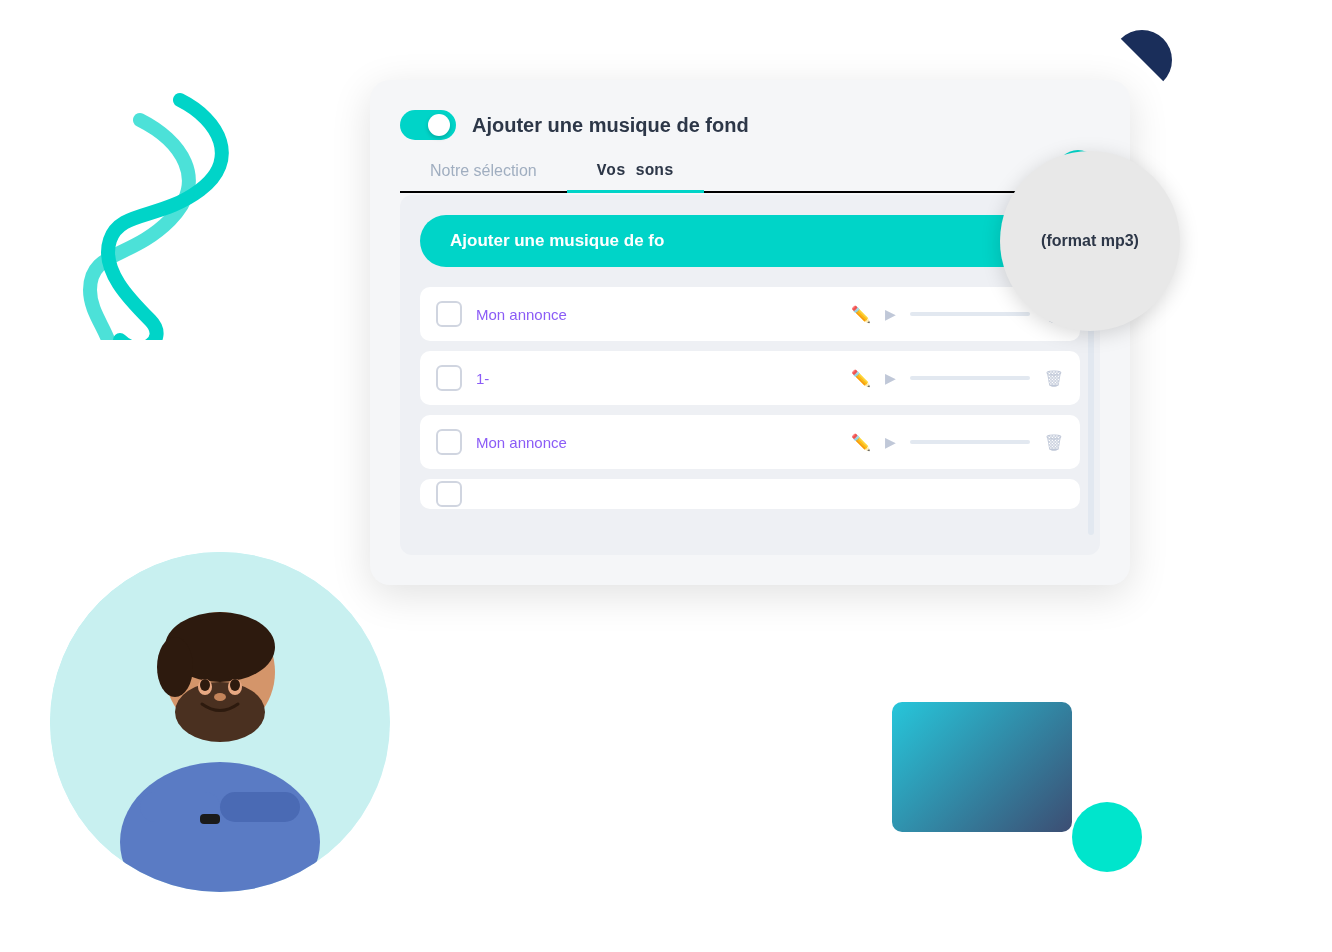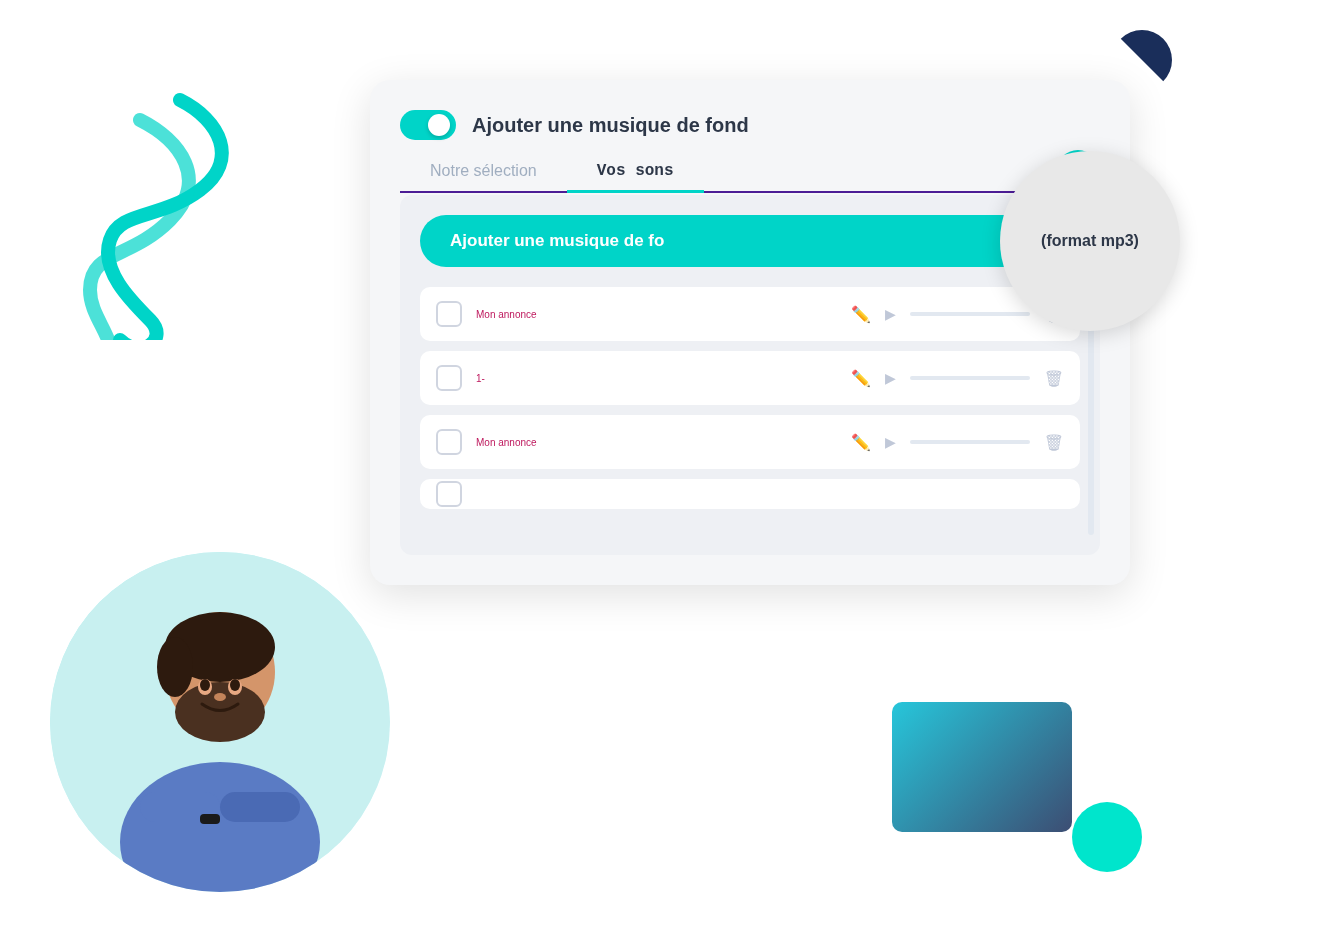--- a/index.html
+++ b/index.html
@@ -119,21 +119,21 @@
       font-size: 20px;
       font-weight: 700;
       color: #2d3748;
     }
 
     
     .tabs-row {
       display: flex;
       gap: 0;
       margin-bottom: 0;
-      border-bottom: 2px solid #4c1d95;
+      border-bottom: 2px solid #000000;
       position: relative;
     }
 
     .tab {
       padding: 10px 30px;
       font-size: 16px;
       cursor: pointer;
       color: #a0aec0;
       border-bottom: 3px solid transparent;
       margin-bottom: -2px;
@@ -208,22 +208,22 @@
       width: 26px;
       height: 26px;
       border: 2px solid #d0d5e0;
       border-radius: 6px;
       flex-shrink: 0;
       background: white;
     }
 
     .sound-name {
       flex: 1;
-      font-size: 10px;
-      color: #be185d;
+      font-size: 15px;
+      color: #8b5cf6;
     }
 
     .sound-edit-icon {
       color: #c0c8d8;
       font-size: 16px;
       cursor: pointer;
     }
 
     .sound-play-icon {
       color: #c0c8d8;

